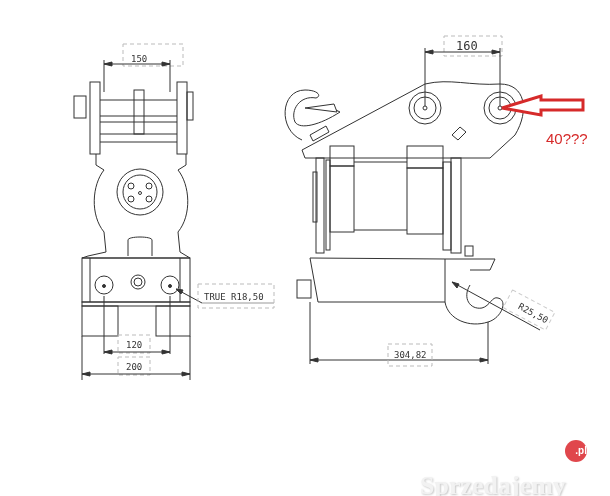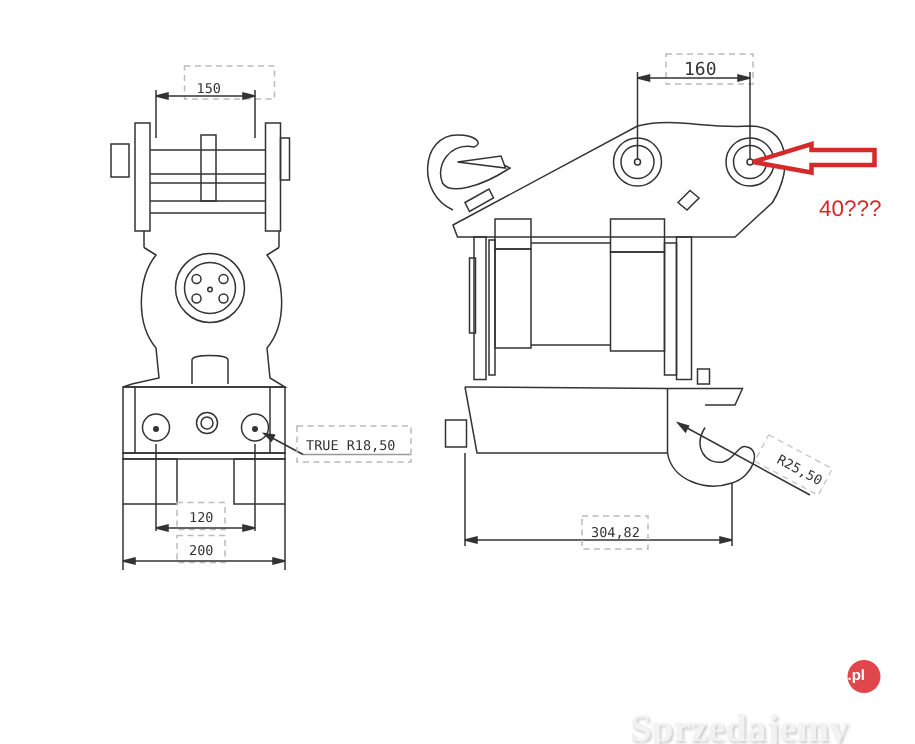--- a/index.html
+++ b/index.html
@@ -1,21 +1,21 @@
 <!DOCTYPE html>
 <html><head>
 <meta charset="utf-8">
 <style>
   html, body { margin:0; padding:0; background:#ffffff; }
   body { width:610px; height:496px; position:relative; overflow:hidden; font-family:"DejaVu Sans", sans-serif; }
   #drawing { position:absolute; left:0; top:0; width:610px; height:496px; }
   .dimtext { font-family:"DejaVu Sans Mono", monospace; font-size:9px; fill:#333; }
   .anno { font-family:"Liberation Sans", sans-serif; font-size:15px; fill:#d62a2a; }
   .wm { position:absolute; left:420px; top:471px; font-family:Liberation Serif, serif; font-weight:bold; font-size:26px; color:#f2f2f2; text-shadow:1px 1px 2px #c8c8c8, -1px -1px 0 #fff; letter-spacing:0px; }
-  .wm-badge { position:absolute; left:565px; top:440px; width:22px; height:22px; border-radius:50%; background:#e0474c; color:#fff; font-family:"Liberation Sans", sans-serif; font-weight:bold; font-size:10px; line-height:22px; text-align:left; }
+  .wm-badge { position:absolute; left:565px; top:440px; width:22px; height:22px; border-radius:50%; background:#e0474c; color:#fff; font-family:"Liberation Sans", sans-serif; font-weight:bold; font-size:10px; line-height:22px; text-align:right; }
 </style>
 </head>
 <body>
 
 <svg id="drawing" viewBox="0 0 610 496" xmlns="http://www.w3.org/2000/svg">
   <g stroke="#333" stroke-width="1" fill="none">
 
     <g>
 
       <rect x="123" y="44" width="60" height="22" stroke="#bbb" stroke-dasharray="4,3"></rect>

